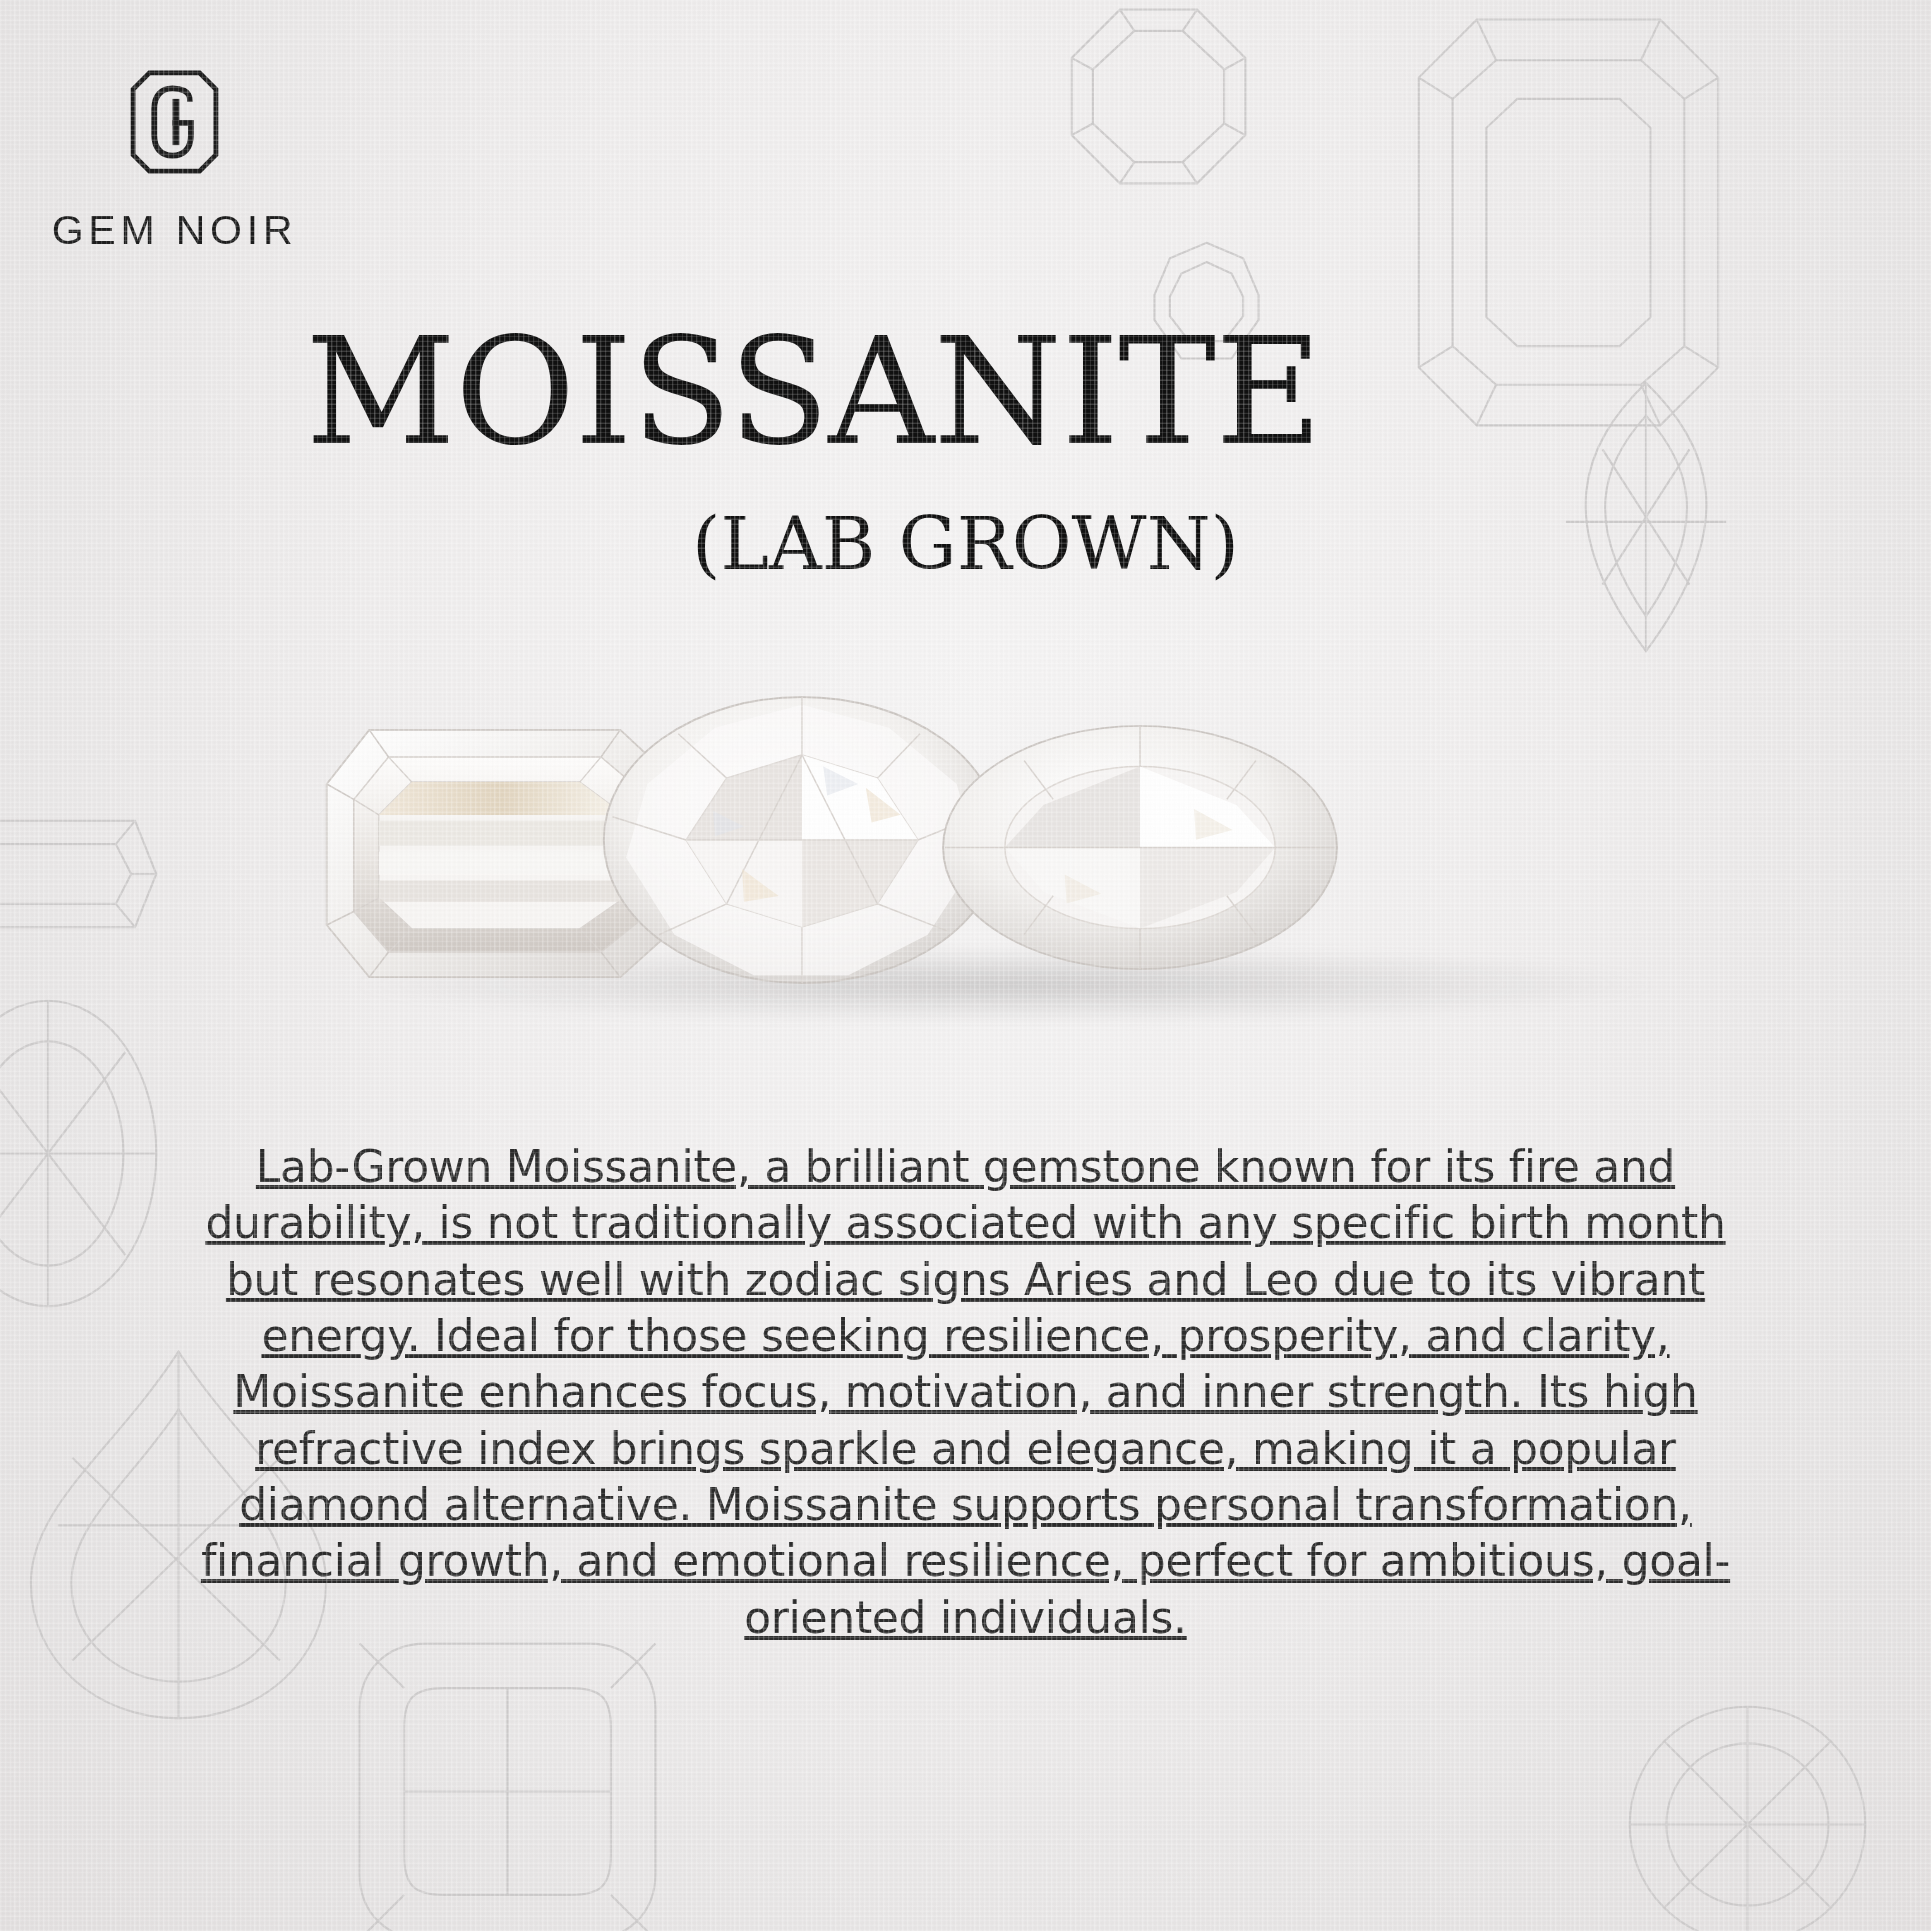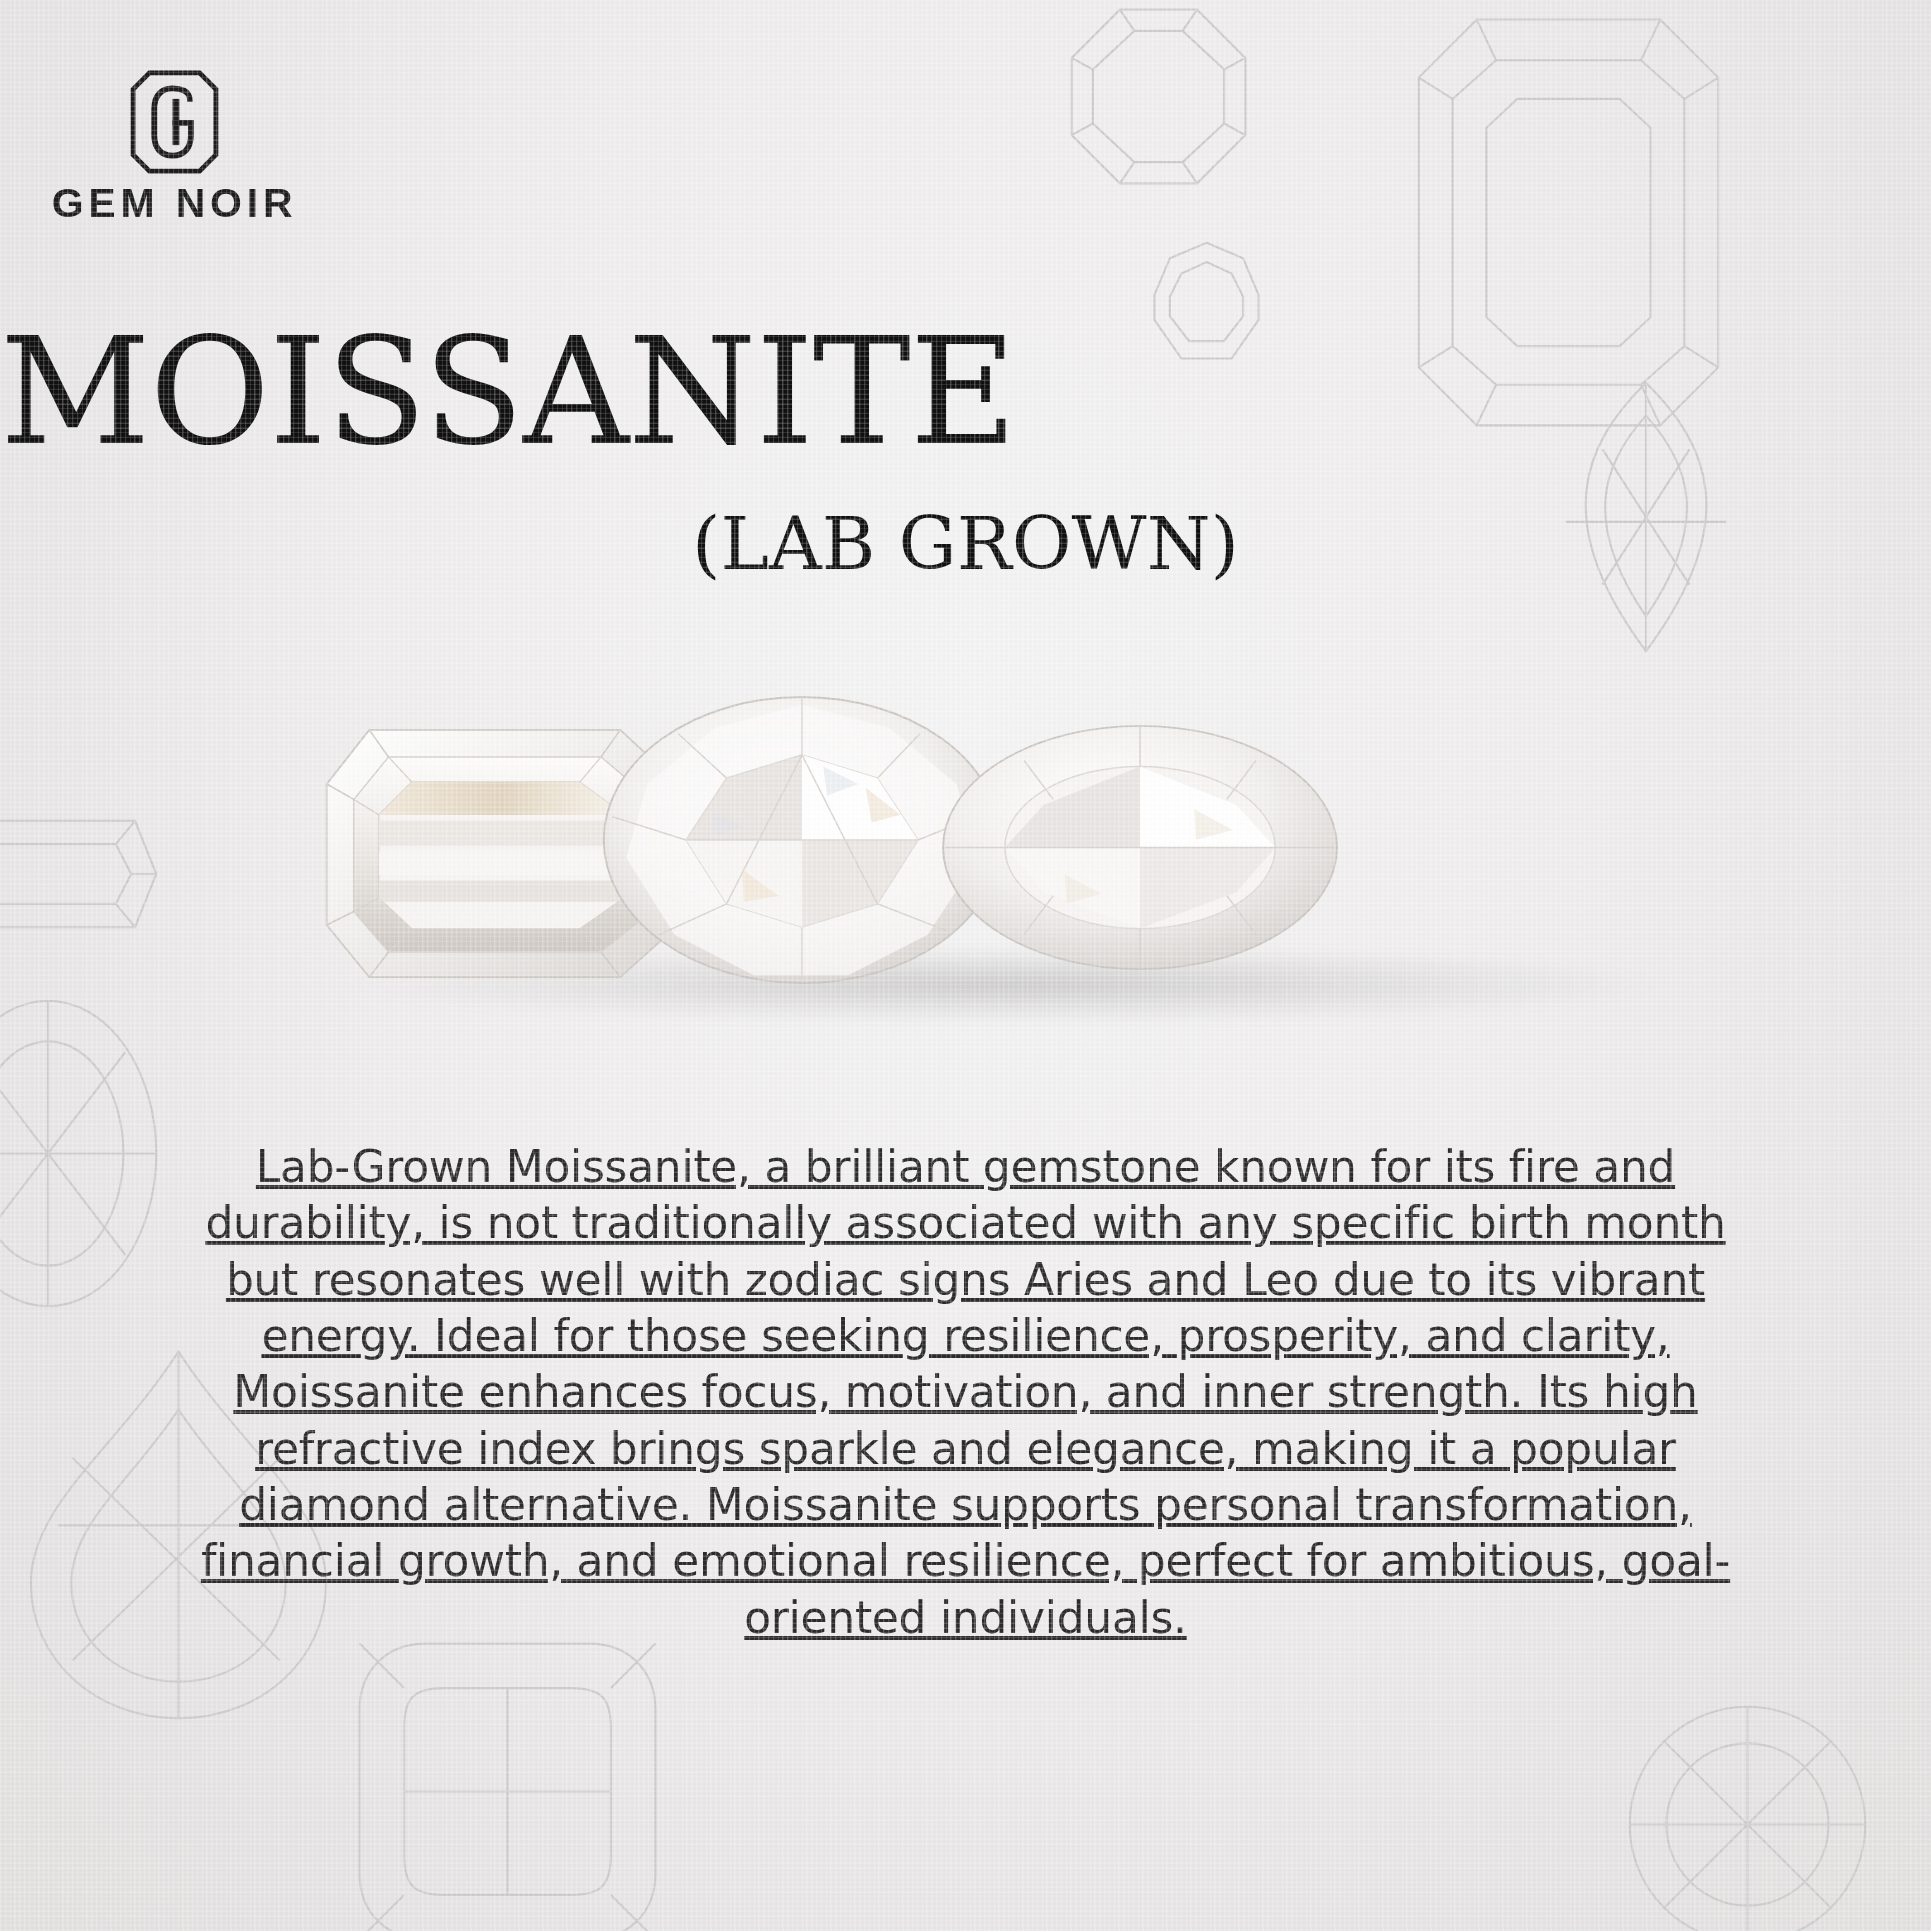--- a/index.html
+++ b/index.html
@@ -51,34 +51,34 @@
     text-align: center;
   }
   .logo-mark {
     width: 89px;
     height: 104px;
     margin: 0 auto;
     position: relative;
   }
   .logo-mark svg { display: block; }
   .logo-text {
-    margin-top: 6px;
+    margin-top: 33px;
     font-family: "Liberation Sans", sans-serif;
     font-size: 41px;
     letter-spacing: 4.8px;
     color: #1d1d1d;
-    font-weight: 700;
+    font-weight: 400;
   }
   
   .title {
     position: absolute;
     top: 319px;
     left: 0;
     width: 1627px;
-    text-align: left;
+    text-align: center;
     font-family: "DejaVu Serif", serif;
     font-size: 147px;
     line-height: 1;
     letter-spacing: -1px;
     color: #111111;
     font-weight: 400;
   }
   .subtitle {
     position: absolute;
     top: 507px;

